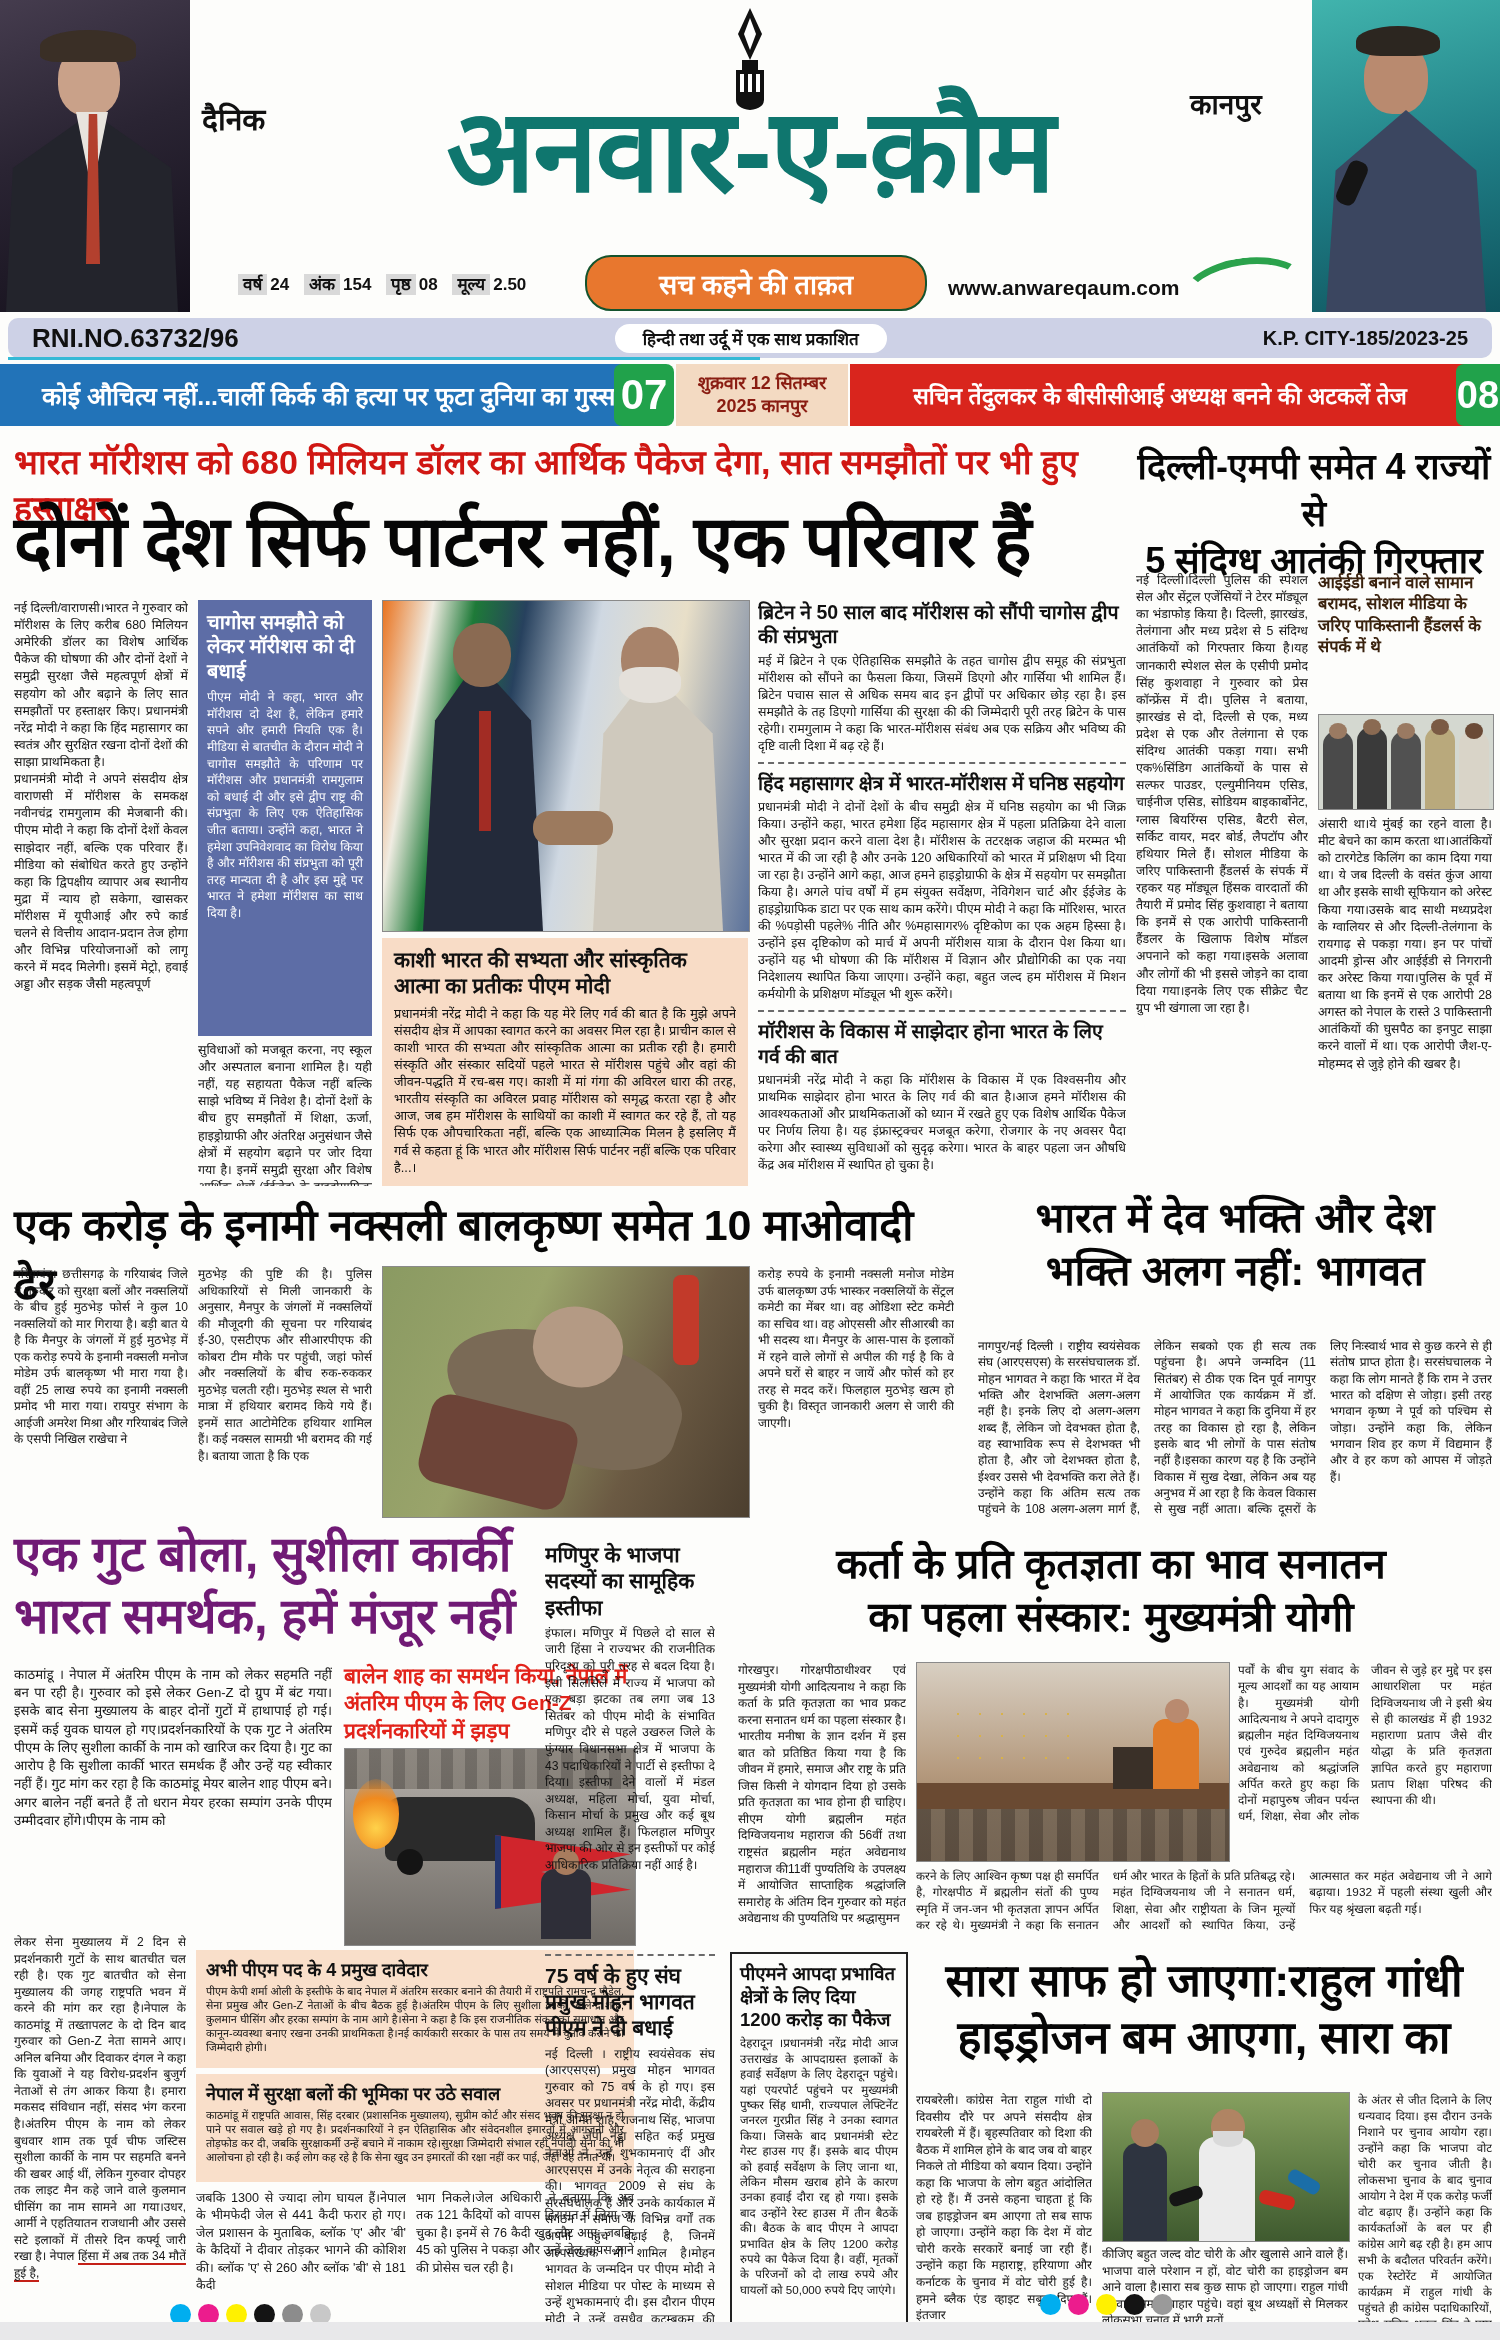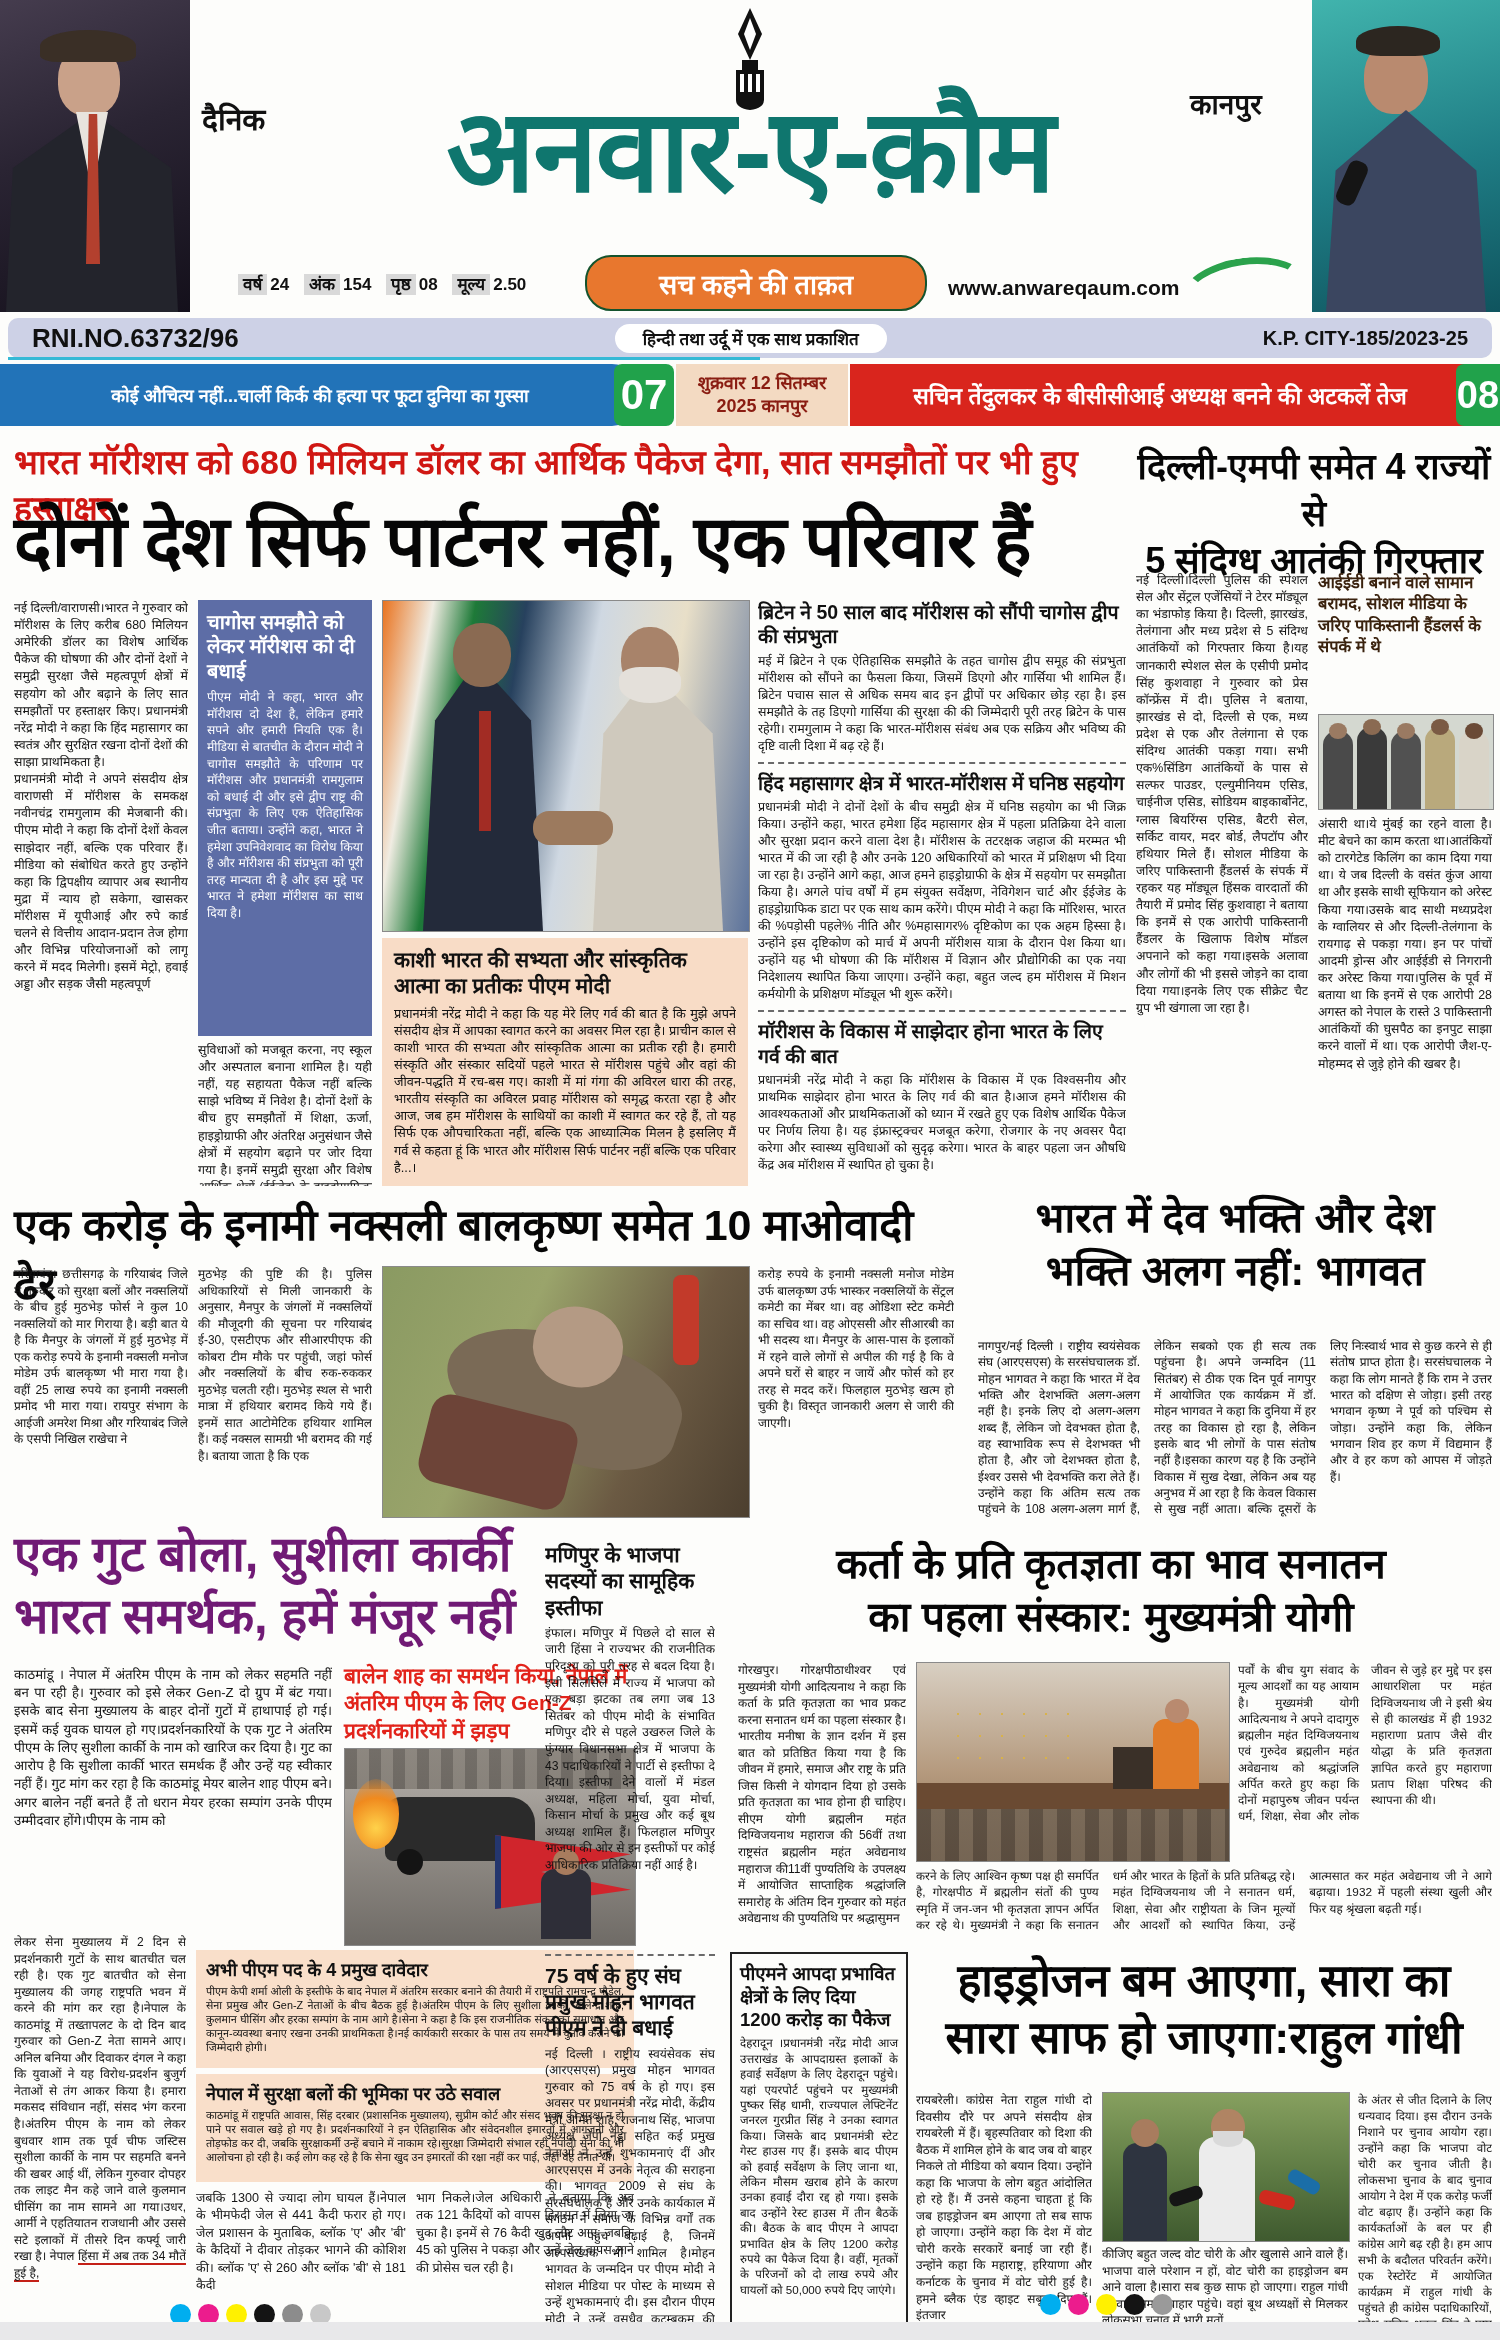--- a/index.html
+++ b/index.html
@@ -25,21 +25,21 @@
   .website{left:948px;top:276px;font-size:21px;font-weight:800;}
   .swoosh{left:1182px;top:258px;width:112px;height:52px;border-radius:50%;border:7px solid transparent;
           border-top:7px solid #2ba24c;transform:rotate(-8deg);}
   .bar{left:8px;top:318px;width:1484px;height:40px;background:#cdd1e6;border-radius:10px;display:flex;align-items:center;}
   .bar-rni{margin-left:24px;font-size:26px;font-weight:800;}
   .bar-pill{margin:0 auto;background:#fff;border-radius:16px;padding:3px 28px;font-size:17px;font-weight:700;}
   .bar-kp{margin-right:24px;font-size:20px;font-weight:800;}
   .teal-line{left:8px;top:357px;width:752px;height:3px;background:#35b9d6;}
   
   .strip{top:364px;height:62px;display:flex;align-items:center;justify-content:center;text-align:center;}
-  .strip-blue{left:0;width:612px;background:#2273b8;border-radius:0 28px 28px 0;color:#fff;font-size:18px;font-weight:800;padding:0 14px;}
+  .strip-blue{left:0;width:612px;background:#2273b8;border-radius:0 28px 28px 0;color:#fff;font-size:25px;font-weight:800;padding:0 26px;}
   .strip-07{left:614px;width:60px;background:#21a24b;color:#fff;font-size:42px;font-weight:900;border-radius:8px;}
   .strip-date{left:676px;width:172px;background:#f3dac2;color:#8a1d12;font-weight:800;font-size:18px;flex-direction:column;line-height:1.3;}
   .strip-red{left:850px;width:604px;background:#d9251d;color:#fff;font-size:23px;font-weight:800;padding:0 8px;}
   .strip-08{left:1456px;width:44px;background:#21a24b;color:#fff;font-size:38px;font-weight:900;border-radius:8px 0 0 8px;}
   
   .kicker{left:14px;top:438px;width:1114px;font-size:34px;font-weight:800;color:#d01713;}
   .lead-headline{left:14px;top:490px;width:1114px;font-size:71px;font-weight:900;letter-spacing:-1px;color:#060606;}
   .bluebox{left:198px;top:600px;width:174px;height:436px;background:#5d6da6;color:#fff;padding:10px 9px;box-sizing:border-box;position:absolute;}
   .bluebox .t{font-size:20px;font-weight:800;line-height:1.22;margin-bottom:6px;}
   .bluebox .b{font-size:12.2px;line-height:1.36;text-align:justify;}
@@ -265,22 +265,22 @@
   </div>
   <div class="body cols2" style="left:1238px;top:1662px;width:254px;height:198px;font-size:11.8px;">पर्वों के बीच युग संवाद के मूल्य आदर्शों का यह आयाम है। मुख्यमंत्री योगी आदित्यनाथ ने अपने दादागुरु ब्रह्मलीन महंत दिग्विजयनाथ एवं गुरुदेव ब्रह्मलीन महंत अवेद्यनाथ को श्रद्धांजलि अर्पित करते हुए कहा कि दोनों महापुरुष जीवन पर्यन्त धर्म, शिक्षा, सेवा और लोक जीवन से जुड़े हर मुद्दे पर इस आधारशिला पर महंत दिग्विजयनाथ जी ने इसी श्रेय से ही कालखंड में ही 1932 महाराणा प्रताप जैसे वीर योद्धा के प्रति कृतज्ञता ज्ञापित करते हुए महाराणा प्रताप शिक्षा परिषद की स्थापना की थी।</div>
   <div class="body cols3" style="left:916px;top:1868px;width:576px;height:78px;font-size:11.8px;">करने के लिए आश्विन कृष्ण पक्ष ही समर्पित है, गोरक्षपीठ में ब्रह्मलीन संतों की पुण्य स्मृति में जन-जन भी कृतज्ञता ज्ञापन अर्पित कर रहे थे। मुख्यमंत्री ने कहा कि सनातन धर्म और भारत के हितों के प्रति प्रतिबद्ध रहे। महंत दिग्विजयनाथ जी ने सनातन धर्म, शिक्षा, सेवा और राष्ट्रीयता के जिन मूल्यों और आदर्शों को स्थापित किया, उन्हें आत्मसात कर महंत अवेद्यनाथ जी ने आगे बढ़ाया। 1932 में पहली संस्था खुली और फिर यह श्रृंखला बढ़ती गई।</div>
 
   <div class="pkg">
     <div class="t">पीएमने आपदा प्रभावित क्षेत्रों के लिए दिया 1200 करोड़ का पैकेज</div>
     <div class="b">देहरादून ।प्रधानमंत्री नरेंद्र मोदी आज उत्तराखंड के आपदाग्रस्त इलाकों के हवाई सर्वेक्षण के लिए देहरादून पहुंचे। यहां एयरपोर्ट पहुंचने पर मुख्यमंत्री पुष्कर सिंह धामी, राज्यपाल लेफ्टिनेंट जनरल गुरप्रीत सिंह ने उनका स्वागत किया। जिसके बाद प्रधानमंत्री स्टेट गेस्ट हाउस गए हैं। इसके बाद पीएम को हवाई सर्वेक्षण के लिए जाना था, लेकिन मौसम खराब होने के कारण उनका हवाई दौरा रद्द हो गया। इसके बाद उन्होंने रेस्ट हाउस में तीन बैठकें की। बैठक के बाद पीएम ने आपदा प्रभावित क्षेत्र के लिए 1200 करोड़ रुपये का पैकेज दिया है। वहीं, मृतकों के परिजनों को दो लाख रुपये और घायलों को 50,000 रुपये दिए जाएंगे।</div>
   </div>
 
   <div class="abs r-head">
+    <div>सारा साफ हो जाएगा:राहुल गांधी</div>
     <div>हाइड्रोजन बम आएगा, सारा का</div>
-    <div>सारा साफ हो जाएगा:राहुल गांधी</div>
   </div>
   <div class="body" style="left:916px;top:2092px;width:176px;height:240px;font-size:12px;">रायबरेली। कांग्रेस नेता राहुल गांधी दो दिवसीय दौरे पर अपने संसदीय क्षेत्र रायबरेली में हैं। बृहस्पतिवार को दिशा की बैठक में शामिल होने के बाद जब वो बाहर निकले तो मीडिया को बयान दिया। उन्होंने कहा कि भाजपा के लोग बहुत आंदोलित हो रहे हैं। मैं उनसे कहना चाहता हूं कि जब हाइड्रोजन बम आएगा तो सब साफ हो जाएगा। उन्होंने कहा कि देश में वोट चोरी करके सरकारें बनाई जा रही हैं।उन्होंने कहा कि महाराष्ट्र, हरियाणा और कर्नाटक के चुनाव में वोट चोरी हुई है। हमने ब्लैक एंड व्हाइट सबूत दिए हैं। इंतजार</div>
   <div class="photo" style="left:1102px;top:2092px;width:246px;height:148px;background:linear-gradient(180deg,#86a05f 0%,#5d7a43 55%,#3f5a2f 100%);">
     <div class="shape" style="left:96px;top:44px;width:56px;height:104px;background:#ececec;border-radius:16px 16px 0 0;"></div>
     <div class="shape" style="left:108px;top:16px;width:34px;height:36px;background:#b08463;border-radius:48%;"></div>
     <div class="shape" style="left:110px;top:38px;width:30px;height:16px;background:#d9d9d9;border-radius:0 0 50% 50%;"></div>
     <div class="shape" style="left:20px;top:50px;width:44px;height:98px;background:#2e3440;border-radius:14px 14px 0 0;"></div>
     <div class="shape" style="left:28px;top:26px;width:28px;height:28px;background:#a87c5e;border-radius:50%;"></div>
     <div class="shape" style="left:66px;top:96px;width:34px;height:14px;background:#151515;border-radius:6px;transform:rotate(-18deg);"></div>
     <div class="shape" style="left:156px;top:100px;width:36px;height:14px;background:#cf2a1e;border-radius:6px;transform:rotate(14deg);"></div>

